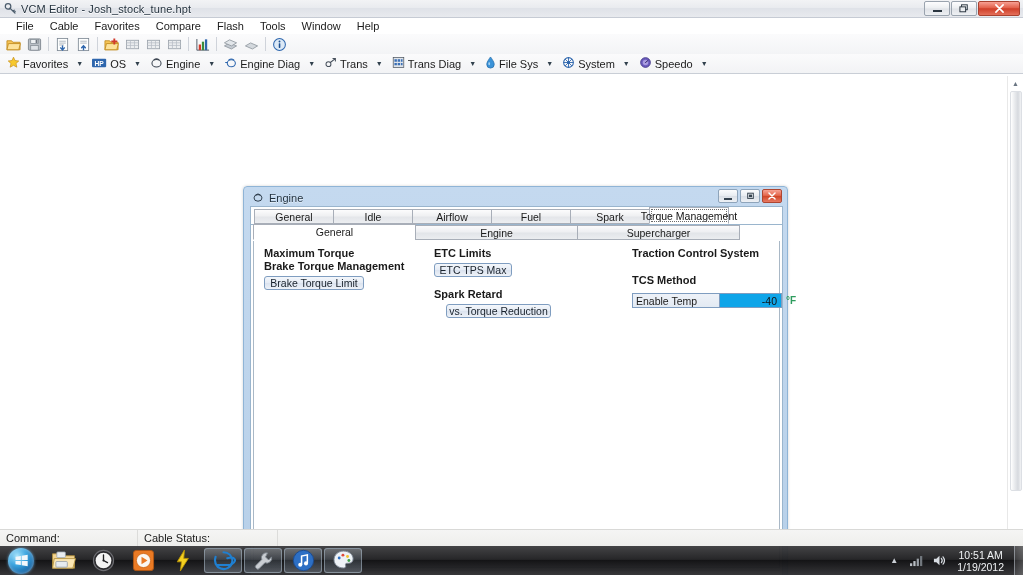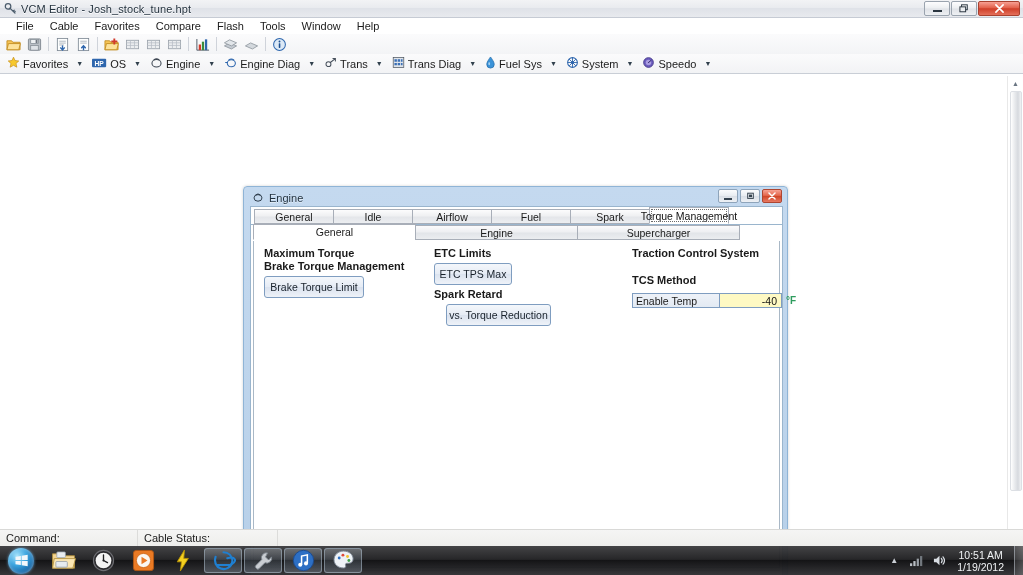--- a/index.html
+++ b/index.html
@@ -183,21 +183,21 @@
     position: absolute; left: 2px; top: 34px; width: 527px; height: 327px;
     background: #ffffff; border: 1px solid #a9b8c6; border-top: none;
   }
   .group { position: absolute; }
   .grp-title {
     font-size: 11px; font-weight: bold; color: #1a1a1a;
     line-height: 12px; white-space: nowrap;
   }
   .btn {
     display: inline-flex; align-items: center; justify-content: center;
-    height: 22px;
+    height: 14px;
     background: linear-gradient(to bottom,#f4f7fb 0%,#e6ecf5 48%,#dbe3ef 52%,#eef2f8 100%);
     border: 1px solid #7f9dc0;
     border-radius: 3px;
     font-size: 10.5px; color: #18212b;
     padding: 0 8px; white-space: nowrap; cursor: default;
   }
 
   
   .fieldrow { display: flex; align-items: stretch; height: 15px; }
   .fieldlabel {
@@ -210,21 +210,21 @@
   .combo {
     width: 62px; height: 15px;
     background: linear-gradient(to bottom,#fafbfd 0%,#eef1f6 48%,#e3e8f0 52%,#f3f5f9 100%);
     border: 1px solid #7f9dc0; border-left: none;
     display: flex; align-items: center; justify-content: space-between;
     padding: 0 3px 0 4px;
     font-size: 10.5px; color: #1a1a1a;
   }
   .combo .carrow { font-size: 7px; color: #1b2733; }
   .numfield {
-    width: 62px; height: 15px; background: #fef9c3;
+    width: 62px; height: 15px; background: #0ea5e9;
     border: 1px solid #7f9dc0; border-left: none;
     display: flex; align-items: center; justify-content: flex-end;
     padding-right: 4px; font-size: 10.5px; color: #111;
   }
   .unit { font-size: 10px; color: #2e9c5e; margin-left: 4px; align-self: center; font-weight: bold; }
 
   
   .child-status {
     position: absolute; left: 2px; bottom: 2px; width: 527px; height: 28px;
     background: #ffffff; border-top: 1px solid #b7c3cf;
@@ -485,21 +485,21 @@
     </div>
     <span class="tb2arrow">▼</span>
 
     <div class="tb2item">
       <span>
         <svg width="11" height="13" viewBox="0 0 12 16">
           <path d="M6 1.2 C6 1.2 10.6 7 10.6 10.3 A4.6 4.6 0 0 1 1.4 10.3 C1.4 7 6 1.2 6 1.2z" fill="#3b93d8" stroke="#1f6aa8" stroke-width=".9"></path>
           <ellipse cx="4.4" cy="9.5" rx="1.1" ry="1.8" fill="#cfe8fa" opacity=".75"></ellipse>
         </svg>
       </span>
-      <span class="lbl">Fuel Sys</span>
+      <span class="lbl">File Sys</span>
     </div>
     <span class="tb2arrow">▼</span>
 
     <div class="tb2item">
       <span>
         <svg width="13" height="13" viewBox="0 0 16 16">
           <circle cx="8" cy="8" r="6" fill="none" stroke="#2e66ad" stroke-width="1.3"></circle>
           <path d="M8 2 v12 M2 8 h12 M3.8 3.8 L12.2 12.2 M12.2 3.8 L3.8 12.2" stroke="#2e66ad" stroke-width="1.1"></path>
           <circle cx="8" cy="8" r="2" fill="#2e66ad"></circle>
         </svg>

